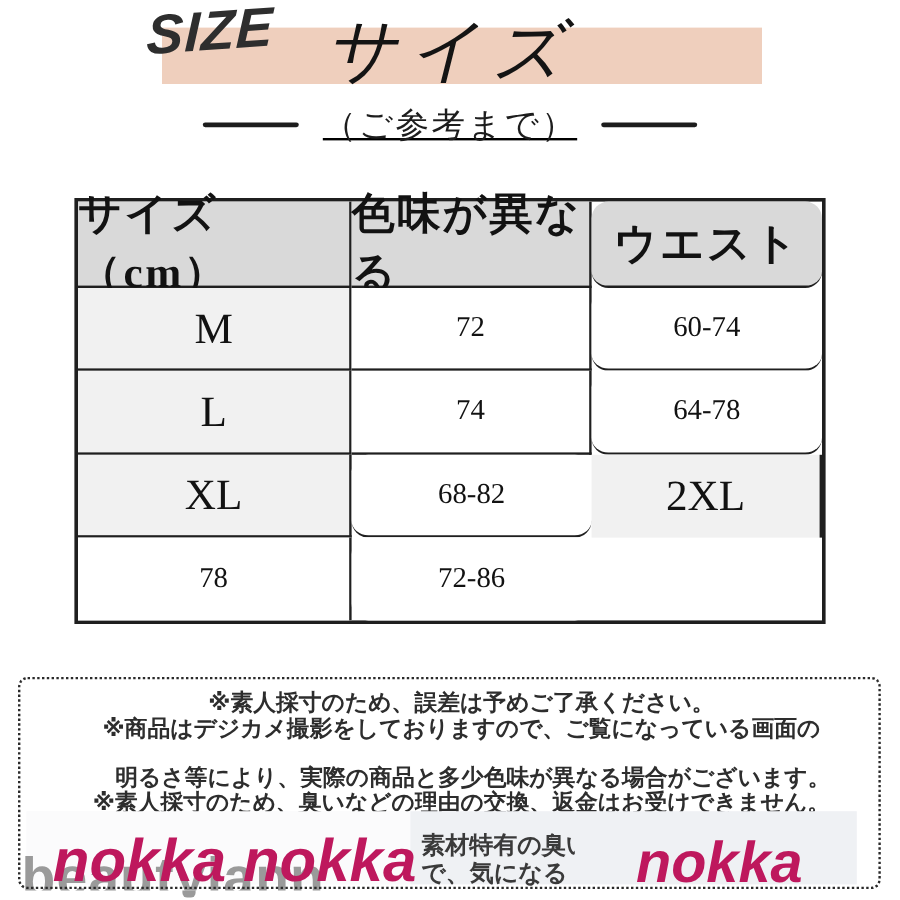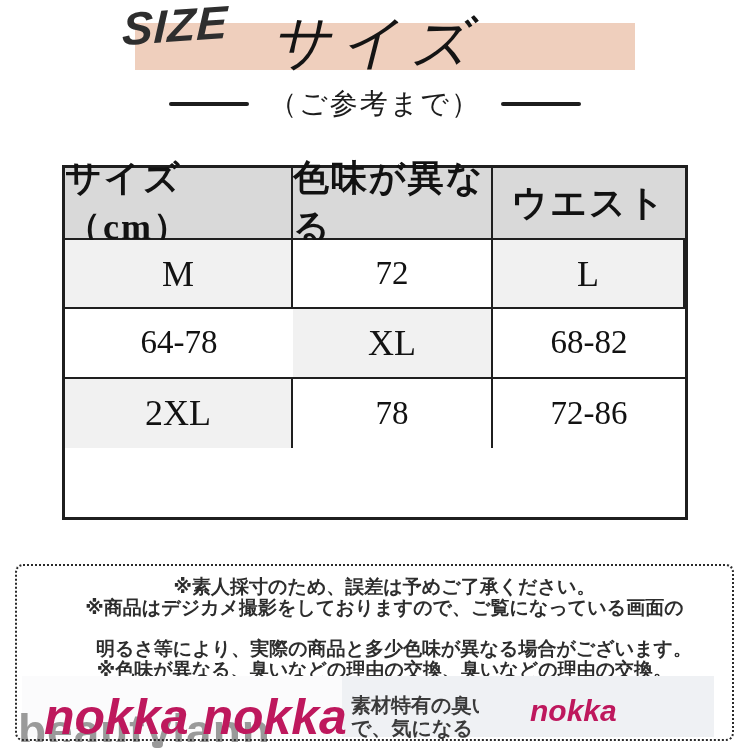--- a/index.html
+++ b/index.html
@@ -21,59 +21,59 @@
   
   .pink-band{left:135px;top:23px;width:500px;height:47px;background:var(--band_pink);}
   .size-graffiti{left:123px;top:6px;font-size:46px;font-weight:900;font-style:italic;
                  color:#2e2e2e;letter-spacing:1px;line-height:1;
                  transform:rotate(-4deg) skewX(-6deg);transform-origin:left top;
                  font-family:"Liberation Sans","DejaVu Sans",sans-serif;}
   .main-title{left:0;right:0;top:8px;text-align:center;font-size:58px;line-height:1.2;
               color:var(--ink);letter-spacing:10px;
               font-family:"Liberation Serif","DejaVu Serif",serif;font-style:italic;}
   .subtitle-row{left:0;right:0;top:88px;height:32px;display:flex;align-items:center;
-                justify-content:center;gap:20px;}
+                justify-content:center;gap:20px;text-decoration:underline;}
   .dash{width:80px;height:4px;background:#1d1d1d;border-radius:2px;}
   .subtitle-text{font-size:28px;color:#1d1d1d;letter-spacing:2px;
                  font-family:"Liberation Serif","DejaVu Serif",serif;}
 
   
   .size-table{left:62px;top:165px;width:620px;height:349px;border:3px solid var(--table-border,#1f1f1f);
               border-color:var(--table_border);display:grid;
               grid-template-columns:228px 200px 1fr;
               grid-template-rows:72px repeat(4,1fr);}
   .cell{display:flex;align-items:center;justify-content:center;
         border-right:2px solid var(--table_border);border-bottom:2px solid var(--table_border);
         font-family:"Liberation Serif","DejaVu Serif",serif;color:#121212;background:#fff;}
-  .cell.col-last{border-right:none;}
+  .cell.col-last{border-right:none;border-radius:14px;}
   .cell.row-last{border-bottom:none;}
   .cell.header{background:var(--table_header_bg);font-size:36px;letter-spacing:2px;font-weight:bold;}
   .cell.size-col{background:var(--table_size_col_bg);font-size:36px;}
-  .cell.val{font-size:33px;}
+  .cell.val{font-size:24px;}
 
   
   .notes-lines{left:15px;top:564px;width:719px;padding:12px 0 0 10px;z-index:1;text-align:center;}
   .note-line{font-size:19px;line-height:21px;font-weight:600;color:var(--notes_text);
              letter-spacing:0;white-space:nowrap;}
   .note-line.indent{padding-left:19px;margin-top:20px;}
   .note-line.indent-sm{padding-left:14px;}
   .dotted-border{left:15px;top:564px;width:715px;height:173px;border:2px dotted #2a2a2a;
                  border-radius:8px;z-index:5;pointer-events:none;}
 
   
   .patch-left{left:22px;top:676px;width:320px;height:61px;background:var(--patch_left_bg);z-index:2;}
   .patch-right{left:342px;top:676px;width:372px;height:61px;background:var(--patch_right_bg);z-index:2;}
   .watermark-partial-clip{left:16px;top:712px;width:272px;height:30px;overflow:hidden;z-index:3;}
   .watermark-partial-clip span{position:absolute;left:2px;top:-4px;font-size:46px;font-weight:bold;
        color:var(--watermark_gray);letter-spacing:1px;line-height:1;white-space:nowrap;}
   .watermark-descender{left:152px;top:742px;width:11px;height:6px;background:var(--watermark_gray);
        border-radius:0 0 4px 4px;z-index:3;}
   .nokka{font-style:italic;font-weight:800;color:#be185d;line-height:1;z-index:4;white-space:nowrap;}
   .nokka-left{left:44px;top:692px;font-size:50px;letter-spacing:0;}
-  .nokka-right{left:530px;top:696px;font-size:30px;}
+  .nokka-right{left:530px;top:696px;font-size:48px;}
   .fragment{left:351px;top:694px;width:128px;height:46px;overflow:hidden;z-index:4;
             font-size:20px;line-height:23px;font-weight:600;color:#3a3a3a;}
   .fragment div{white-space:nowrap;}
 </style>
 </head>
 <body>
 
 <div id="canvas">
 
   <div class="abs pink-band"></div>
@@ -85,37 +85,39 @@
     <div class="dash"></div>
   </div>
 
   <div class="abs size-table">
     <div class="cell header">サイズ（cm）</div>
     <div class="cell header">色味が異なる</div>
     <div class="cell header col-last">ウエスト</div>
 
     <div class="cell size-col">M</div>
     <div class="cell val">72</div>
+    <div class="cell val col-last">60-74</div>
 
     <div class="cell size-col">L</div>
+    <div class="cell val">74</div>
     <div class="cell val col-last">64-78</div>
 
     <div class="cell size-col">XL</div>
     <div class="cell val col-last">68-82</div>
 
     <div class="cell size-col row-last">2XL</div>
     <div class="cell val row-last">78</div>
     <div class="cell val col-last row-last">72-86</div>
   </div>
 
   <div class="abs notes-lines">
     <div class="note-line">※素人採寸のため、誤差は予めご了承ください。</div>
     <div class="note-line">※商品はデジカメ撮影をしておりますので、ご覧になっている画面の</div>
     <div class="note-line indent">明るさ等により、実際の商品と多少色味が異なる場合がございます。</div>
-    <div class="note-line">※色味が異なる、臭いなどの理由の交換、臭いなどの理由の交換。</div>
+    <div class="note-line">※素人採寸のため、臭いなどの理由の交換、返金はお受けできません。</div>
   </div>
 
   <div class="abs patch-left"></div>
   <div class="abs patch-right"></div>
 
   <div class="abs watermark-partial-clip">
     <span>beautyjann</span>
   </div>
   <div class="abs watermark-descender"></div>
 

